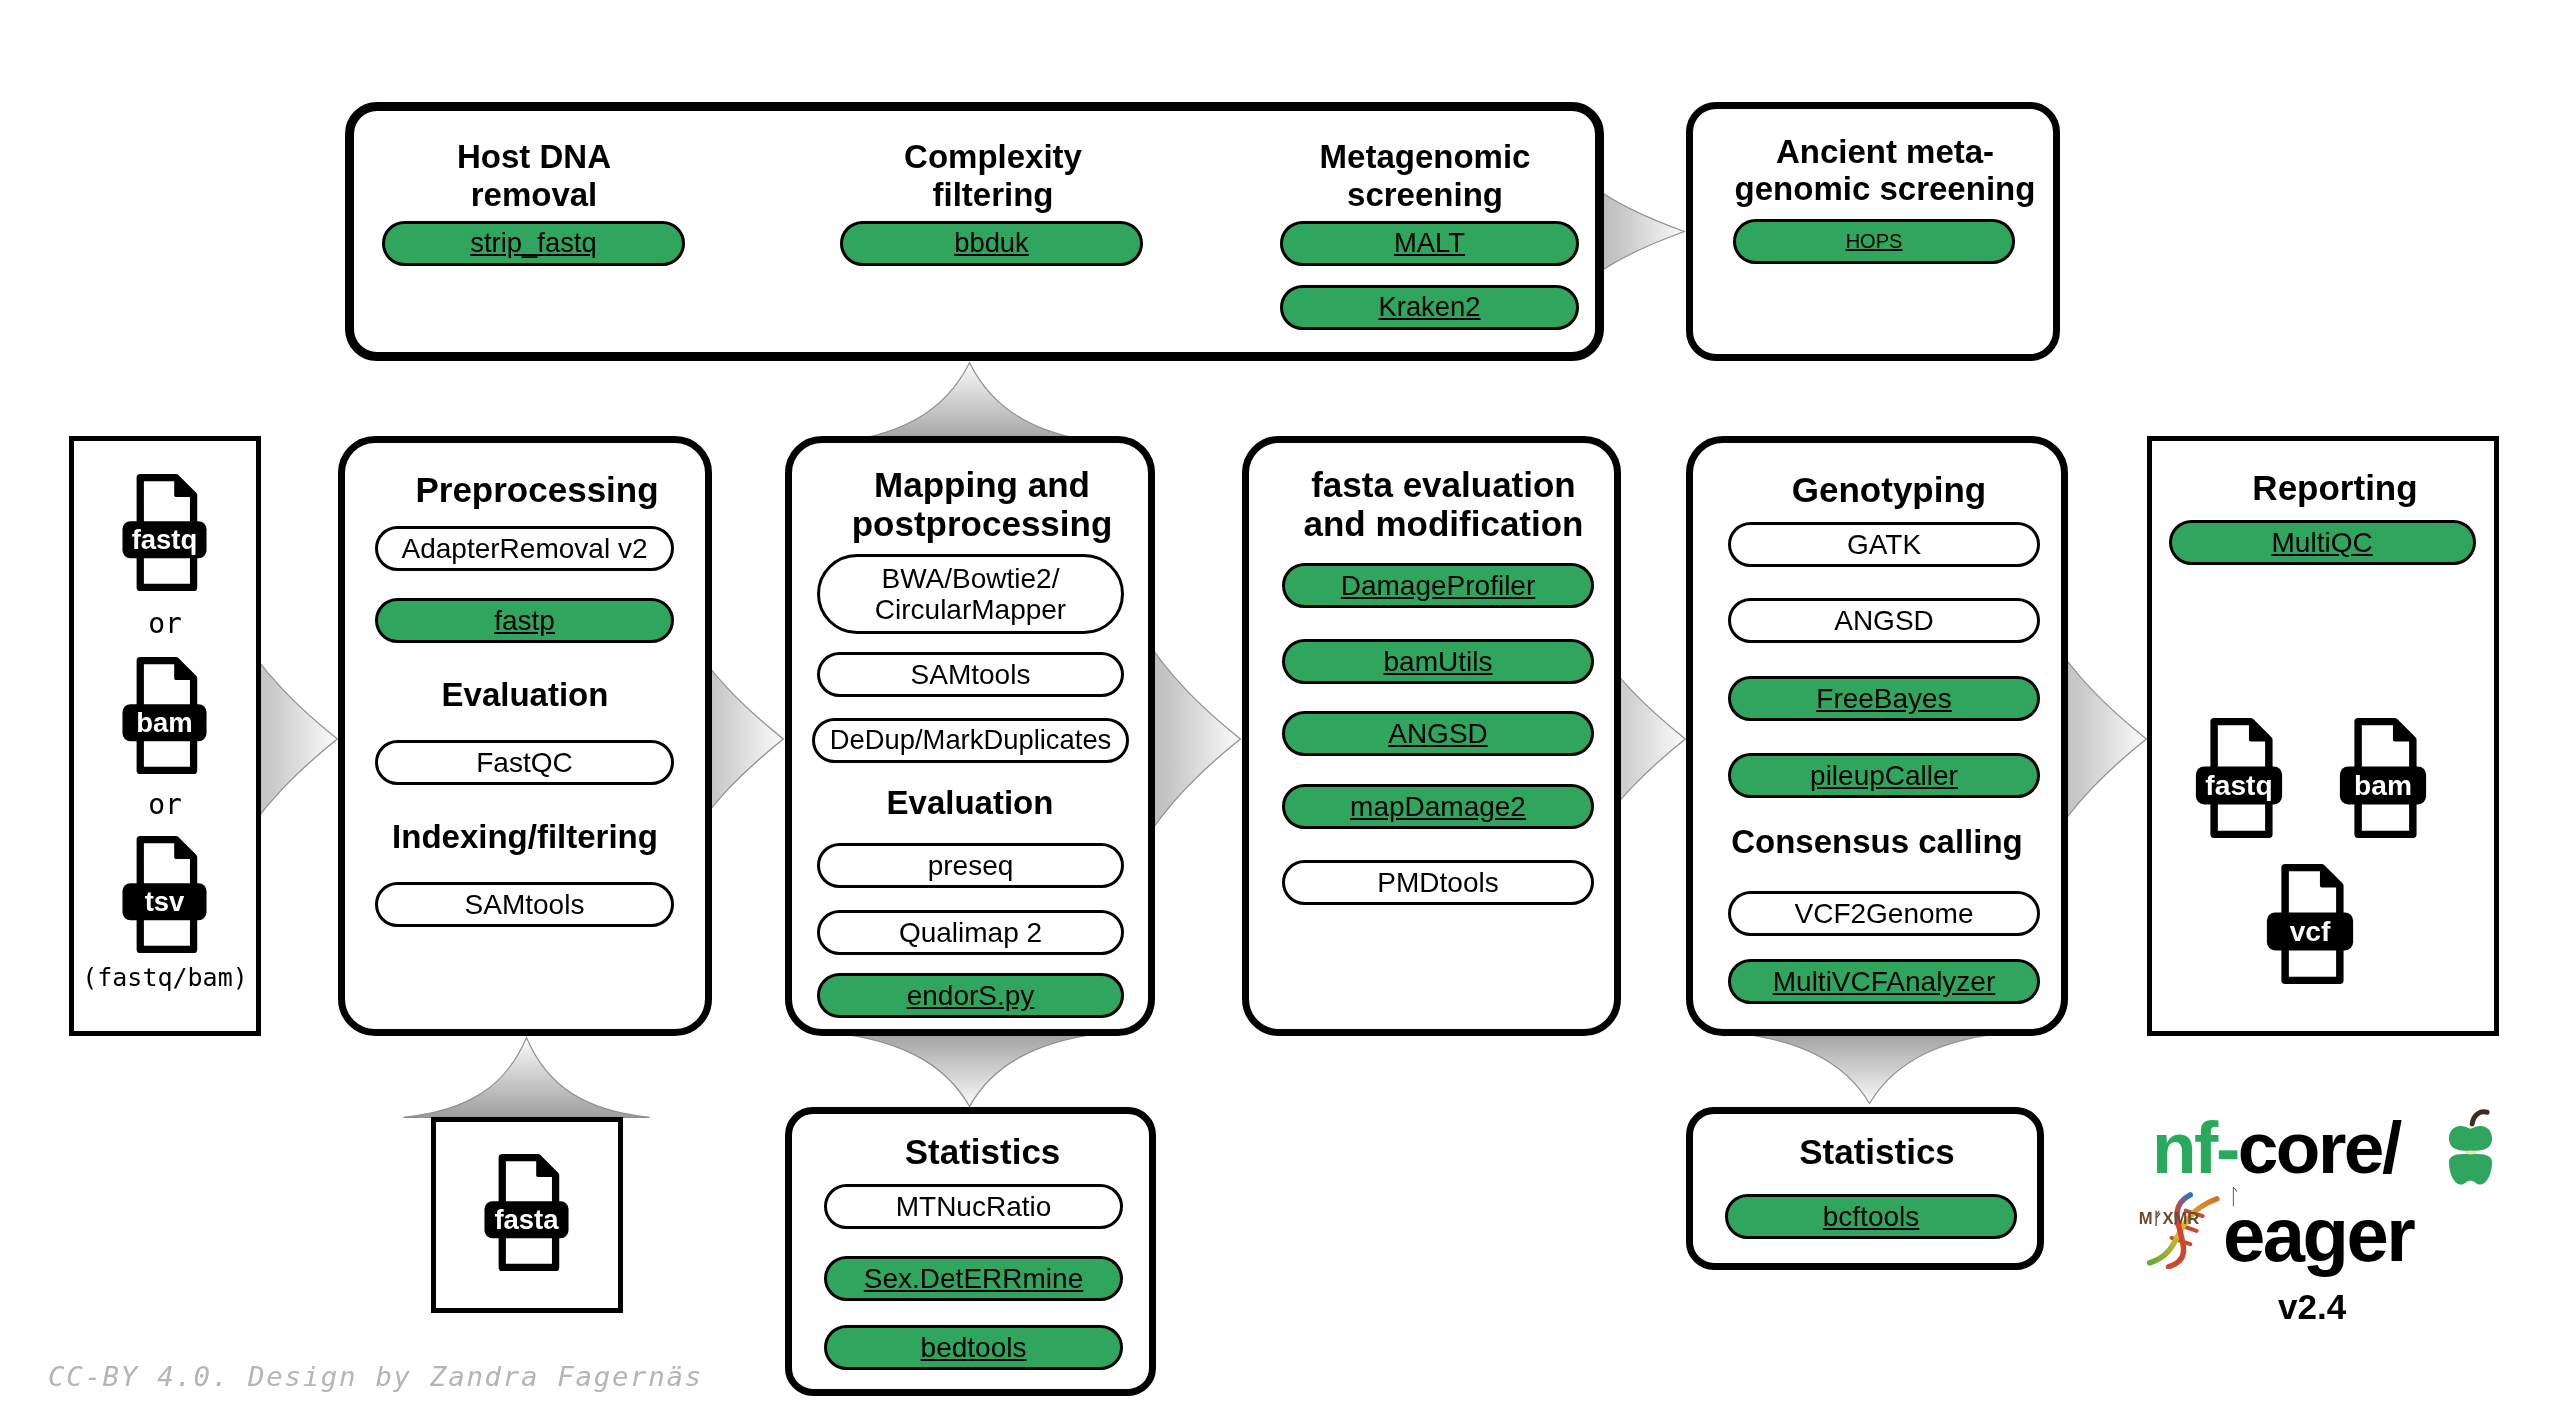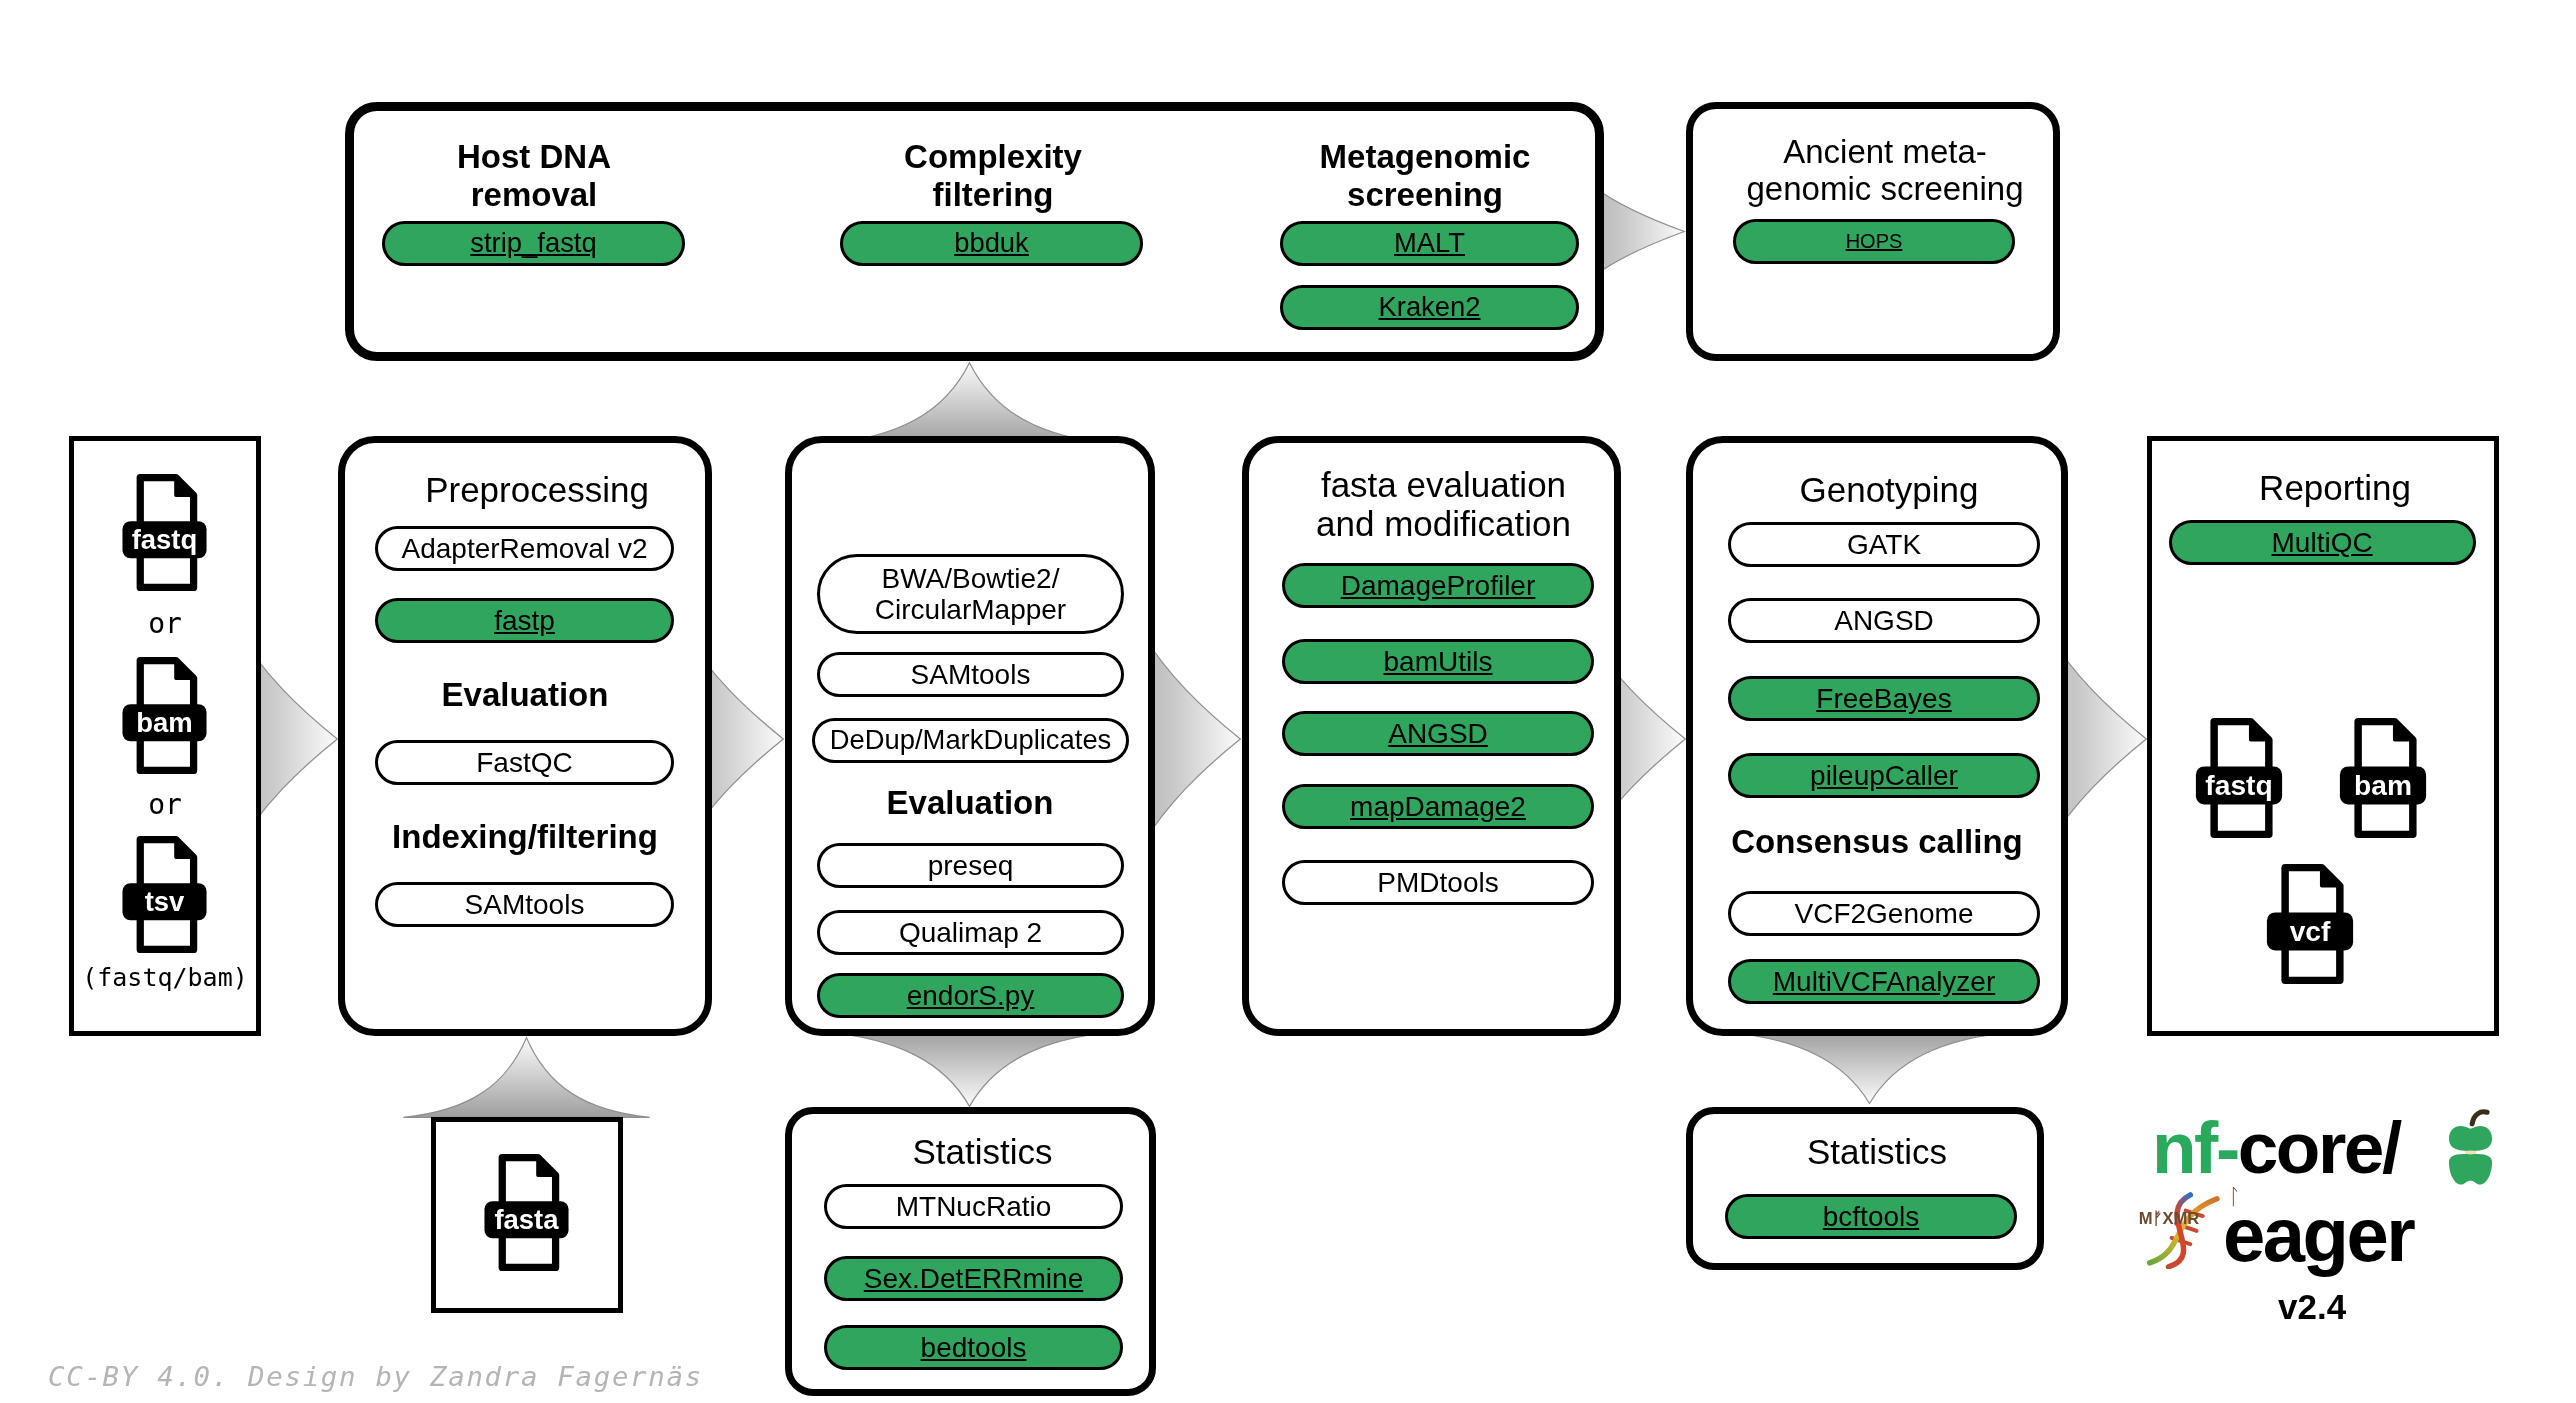--- a/index.html
+++ b/index.html
@@ -9,21 +9,21 @@
     font-family:"Liberation Sans", sans-serif; color:#000;
   }
   .box {
     position:absolute; background:#fff; border:7.5px solid #000; z-index:2;
   }
   .box.rounded { border-radius:37px; }
   .box.thin { border-width:5.8px; }
   .box.thick { border-width:9.1px; border-radius:32px;padding-left:36px; }
   .box-title {
     position:absolute; left:0; width:100%; text-align:center;
-    font-weight:normal; font-size:35px; line-height:1.12;padding-left:24px;
+    font-weight:bold; font-size:35px; line-height:1.12;padding-left:24px;
   }
   .sub-heading {
     position:absolute; left:0; width:100%; text-align:center;
     font-weight:bold; font-size:33px;
   }
   .pill {
     position:absolute; height:45px; background:#fff;
     border:3.3px solid #000; border-radius:25px;
     display:flex; flex-direction:column; align-items:center; justify-content:center;
     font-size:28px; text-align:center; line-height:1.12;
@@ -209,20 +209,24 @@
   <div class="box-title" style="top:26.6px">Preprocessing</div>
   <div class="pill" style="left:30px;top:83px;width:299px">AdapterRemoval v2</div>
   <div class="pill green" style="left:30px;top:155px;width:299px">fastp</div>
   <div class="sub-heading" style="top:233px">Evaluation</div>
   <div class="pill" style="left:30px;top:297px;width:299px">FastQC</div>
   <div class="sub-heading" style="top:375px">Indexing/filtering</div>
   <div class="pill" style="left:30px;top:439px;width:299px">SAMtools</div>
 </div>
 
 <div class="box rounded" style="left:785px;top:436px;width:370px;height:600px">
+  <div class="box-title" style="top:21.6px">
+    <div>Mapping and</div>
+    <div>postprocessing</div>
+  </div>
   <div class="pill tall" style="left:25px;top:111px;width:307px">
     <span>BWA/Bowtie2/</span>
     <span>CircularMapper</span>
   </div>
   <div class="pill" style="left:25px;top:209px;width:307px">SAMtools</div>
   <div class="pill" style="left:20px;top:275px;width:317px;font-size:27.4px">DeDup/MarkDuplicates</div>
   <div class="sub-heading" style="top:341px">Evaluation</div>
   <div class="pill" style="left:25px;top:400px;width:307px">preseq</div>
   <div class="pill" style="left:25px;top:467px;width:307px">Qualimap 2</div>
   <div class="pill green" style="left:25px;top:530px;width:307px">endorS.py</div>

